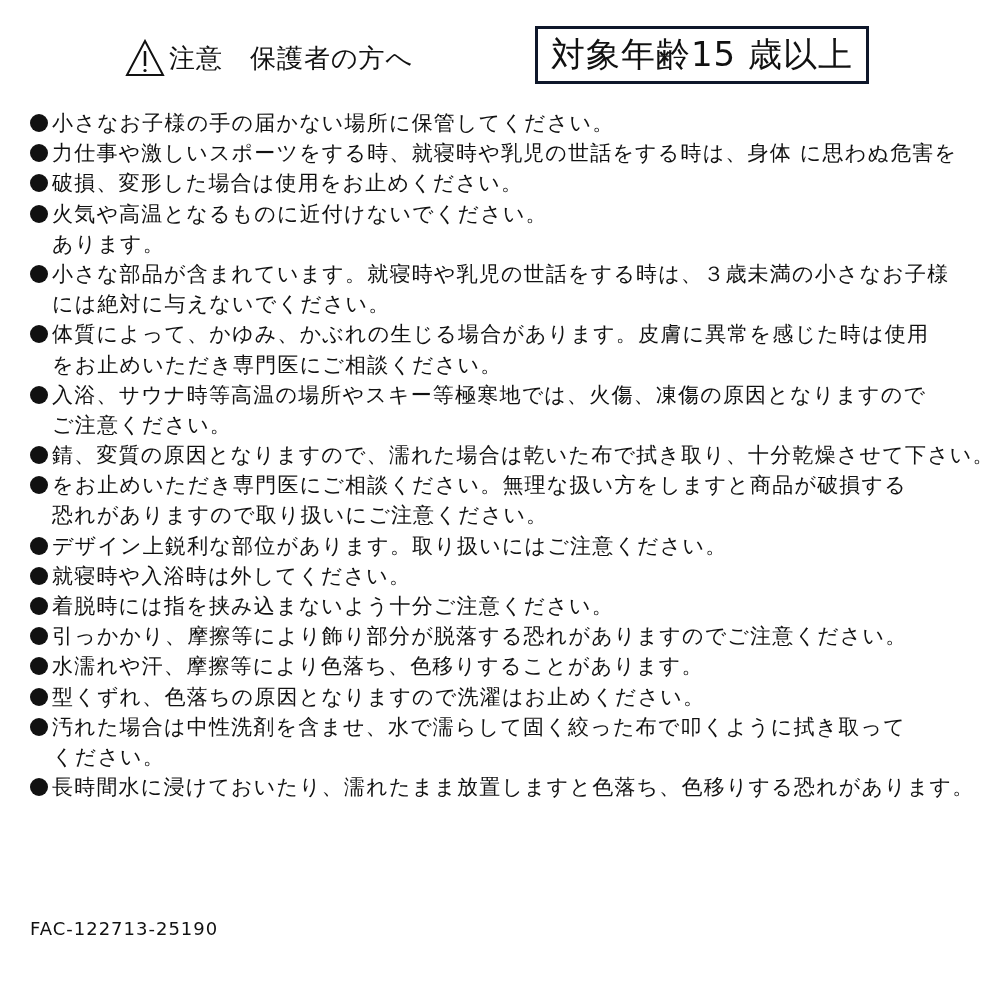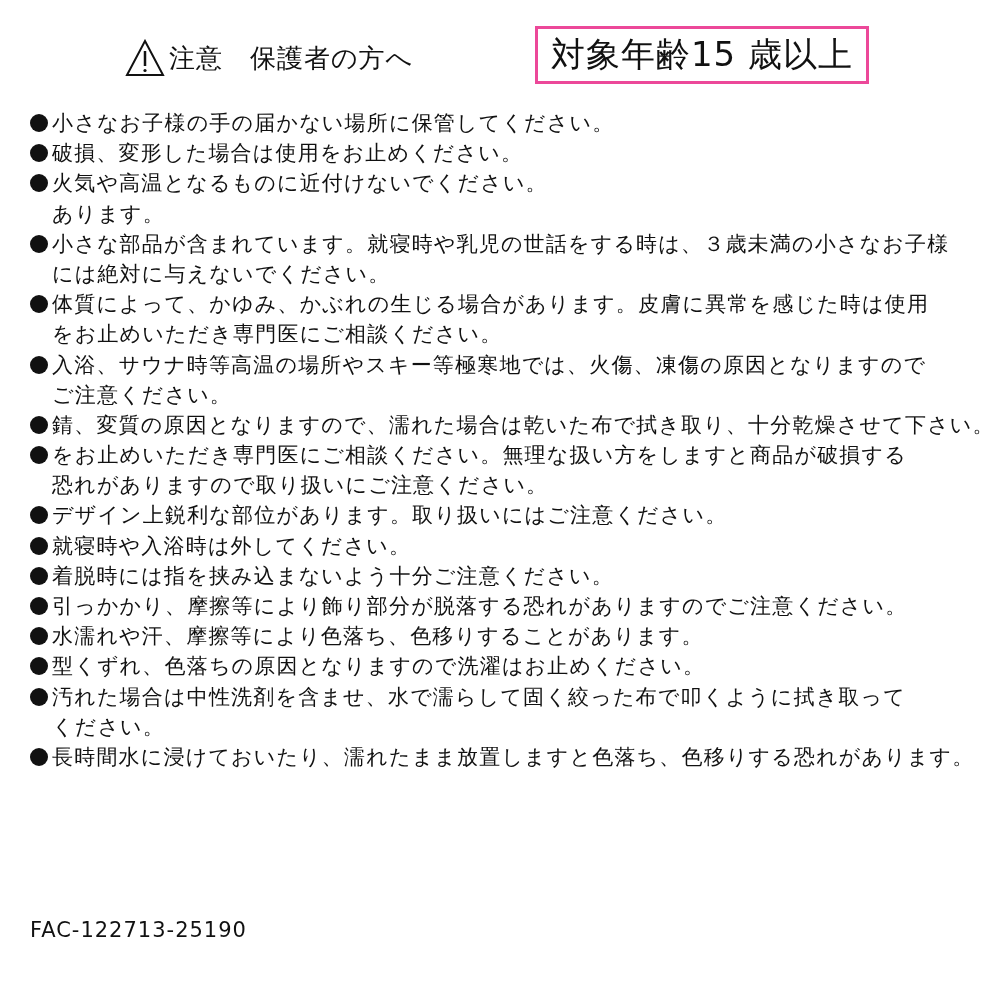--- a/index.html
+++ b/index.html
@@ -2,46 +2,47 @@
 <html><head>
 <meta charset="utf-8">
 <style>
   html, body { margin: 0; padding: 0; background: #ffffff; }
   body { width: 1000px; height: 1000px; position: relative; overflow: hidden;
          font-family: "DejaVu Sans", "Liberation Sans", sans-serif; color: #111111; }
   .header { position: absolute; top: 28px; left: 125px; height: 60px; display: flex; align-items: center; }
   .warn-icon { width: 40px; height: 38px; margin-right: 4px; }
   .title-text { font-size: 26px; letter-spacing: 1px; white-space: pre; }
   .age-box { position: absolute; left: 535px; top: 26px; width: 334px; height: 58px;
-             border: 3px solid #ec4899; box-sizing: border-box; display: flex; align-items: center;
+             border: 3px solid #0f172a; box-sizing: border-box; display: flex; align-items: center;
              justify-content: center; font-size: 34px; letter-spacing: 1px; }
   .lines { position: absolute; left: 30px; top: 108px; width: 950px; }
   .line { height: 30.2px; line-height: 30px; font-size: 21px; white-space: nowrap; letter-spacing: 1.2px; }
   .bullet { display: inline-block; width: 22px; }
   .bullet::before { content: ""; display: inline-block; width: 18px; height: 18px; border-radius: 50%;
                     background: #111; vertical-align: -2px; }
   .indent { display: inline-block; width: 22px; }
-  .code { position: absolute; left: 30px; top: 918px; font-size: 21px; letter-spacing: 1px; }
+  .code { position: absolute; left: 30px; top: 918px; font-size: 18px; letter-spacing: 1px; }
 </style>
 </head>
 <body>
 
 <div class="header">
   <svg class="warn-icon" viewBox="0 0 40 38">
     <path d="M20 2 L38 36 L2 36 Z" fill="none" stroke="#111" stroke-width="2"></path>
     <line x1="20" y1="12" x2="20" y2="27" stroke="#111" stroke-width="2.5"></line>
     <circle cx="20" cy="31.5" r="1.6" fill="#111"></circle>
   </svg>
   <span class="title-text">注意　保護者の方へ</span>
 </div>
 
 <div class="age-box">対象年齢15 歳以上</div>
 
 <div class="lines" id="lines">
     <div class="line"><span class="bullet"></span><span>小さなお子様の手の届かない場所に保管してください。</span></div>
+    <div class="line"><span class="bullet"></span><span>力仕事や激しいスポーツをする時、就寝時や乳児の世話をする時は、身体 に思わぬ危害を</span></div>
     <div class="line"><span class="bullet"></span><span>破損、変形した場合は使用をお止めください。</span></div>
     <div class="line"><span class="bullet"></span><span>火気や高温となるものに近付けないでください。</span></div>
     <div class="line"><span class="indent"></span><span>あります。</span></div>
     <div class="line"><span class="bullet"></span><span>小さな部品が含まれています。就寝時や乳児の世話をする時は、３歳未満の小さなお子様</span></div>
     <div class="line"><span class="indent"></span><span>には絶対に与えないでください。</span></div>
     <div class="line"><span class="bullet"></span><span>体質によって、かゆみ、かぶれの生じる場合があります。皮膚に異常を感じた時は使用</span></div>
     <div class="line"><span class="indent"></span><span>をお止めいただき専門医にご相談ください。</span></div>
     <div class="line"><span class="bullet"></span><span>入浴、サウナ時等高温の場所やスキー等極寒地では、火傷、凍傷の原因となりますので</span></div>
     <div class="line"><span class="indent"></span><span>ご注意ください。</span></div>
     <div class="line"><span class="bullet"></span><span>錆、変質の原因となりますので、濡れた場合は乾いた布で拭き取り、十分乾燥させて下さい。</span></div>

